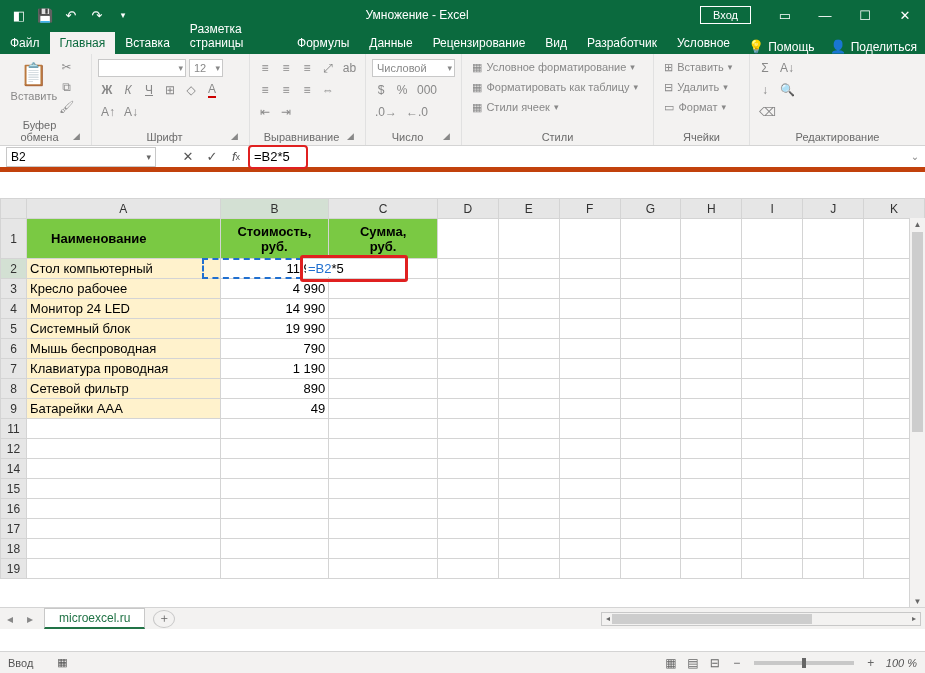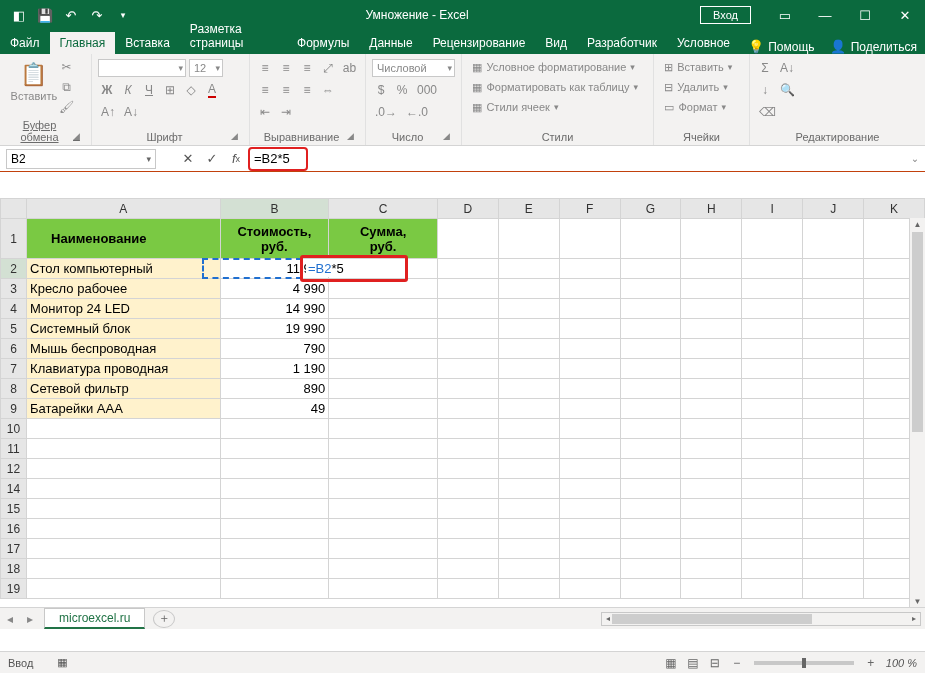--- a/index.html
+++ b/index.html
@@ -30,21 +30,21 @@
 .rb-row { display: flex; gap: 3px; align-items: center; height: 20px; }
 .rb-btn { min-width: 18px; height: 18px; display: flex; align-items: center; justify-content: center; border: 1px solid transparent; color: #888; font-size: 12px; padding: 0 2px; }
 .rb-big { width: 40px; height: 56px; display: flex; flex-direction: column; align-items: center; justify-content: flex-start; color: #888; font-size: 11px; padding-top: 4px; gap: 2px; }
 .rb-big .ic { font-size: 22px; }
 .rb-wide { height: 18px; display: flex; align-items: center; gap: 4px; color: #888; font-size: 11px; padding: 0 4px; white-space: nowrap; }
 .rb-select { height: 18px; border: 1px solid #c8c8c8; background: #fff; color: #888; font-size: 11px; padding: 0 14px 0 4px; position: relative; display: flex; align-items: center; }
 .rb-select::after { content: "▾"; position: absolute; right: 2px; font-size: 9px; color: #888; }
 .dlg-launcher { width: 12px; height: 12px; font-size: 9px; color: #888; align-self: flex-end; }
 
 
-.namebox-row { height: 26px; border-bottom: 1px solid #c2410c; display: flex; align-items: center; font-size: 12px; background: #fff; }
+.namebox-row { height: 26px; border-bottom: 5px solid #c2410c; display: flex; align-items: center; font-size: 12px; background: #fff; }
 .name-box { width: 150px; height: 20px; border: 1px solid #c8c8c8; margin: 0 0 0 6px; display: flex; align-items: center; padding: 0 4px; }
 .name-box .dd { font-size: 9px; color: #666; }
 .fb-btn { width: 24px; height: 20px; display: flex; align-items: center; justify-content: center; color: #555; font-size: 13px; }
 .formula-input { flex: 1; height: 20px; display: flex; align-items: center; padding-left: 6px; font-size: 13px; position: relative; }
 .formula-highlight { position: absolute; left: 0; top: -2px; width: 60px; height: 24px; border: 2px solid #e02020; border-radius: 4px; pointer-events: none; }
 .fb-expand { width: 20px; display: flex; align-items: center; justify-content: center; color: #888; font-size: 10px; }
 
 
 .grid-wrap { position: absolute; top: 198px; bottom: 44px; left: 0; right: 0; display: flex; flex-direction: column; }
 .grid-scroll { flex: 1; overflow: hidden; position: relative; }
@@ -140,21 +140,21 @@
       <div class="rb-big">
         <span class="ic">📋</span>
         <span>Вставить</span>
       </div>
       <div class="tools">
         <div class="rb-btn">✂</div>
         <div class="rb-btn">⧉</div>
         <div class="rb-btn">🖌</div>
       </div>
     </div>
-    <div style="display:flex;width:100%;align-items:center;text-decoration:underline;">
+    <div style="display:flex;width:100%;align-items:center;">
         <div class="group-label" style="flex:1;">Буфер обмена</div>
         <div class="dlg-launcher">◢</div>
       </div>
   </div>
 
   <div class="ribbon-group" style="width:158px;">
     <div class="tools" style="width:100%;">
       <div class="rb-row">
         <div class="rb-select" style="width:88px;"></div>
         <div class="rb-select" style="width:34px;">12</div>
@@ -466,34 +466,20 @@
             <td></td>
             <td></td>
             <td></td>
             <td></td>
             <td></td>
             <td></td>
             <td></td>
             <td></td>
           </tr>
           <tr>
-            <td class="rowhdr">10</td>
-            <td></td>
-            <td></td>
-            <td></td>
-            <td></td>
-            <td></td>
-            <td></td>
-            <td></td>
-            <td></td>
-            <td></td>
-            <td></td>
-            <td></td>
-          </tr>
-          <tr>
             <td class="rowhdr">11</td>
             <td></td>
             <td></td>
             <td></td>
             <td></td>
             <td></td>
             <td></td>
             <td></td>
             <td></td>
             <td></td>

